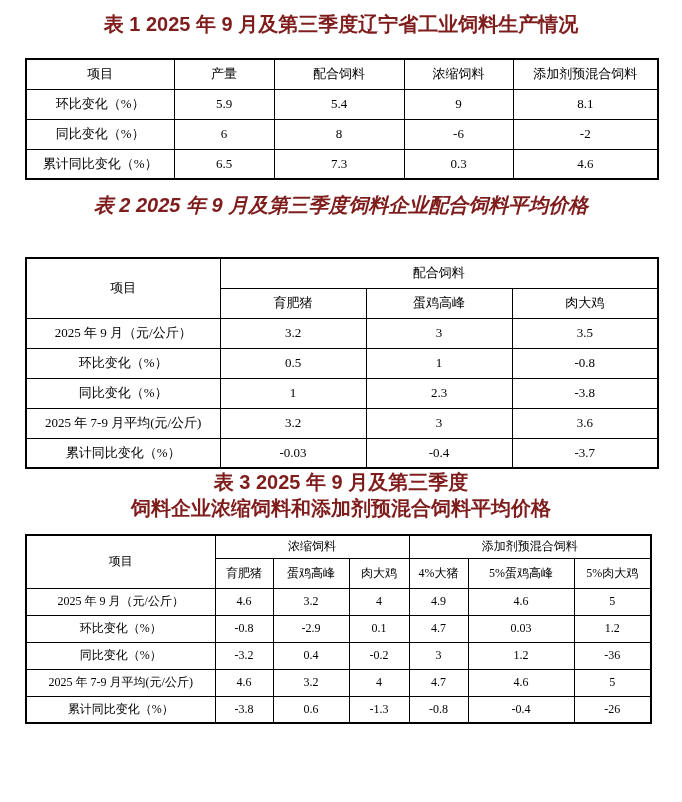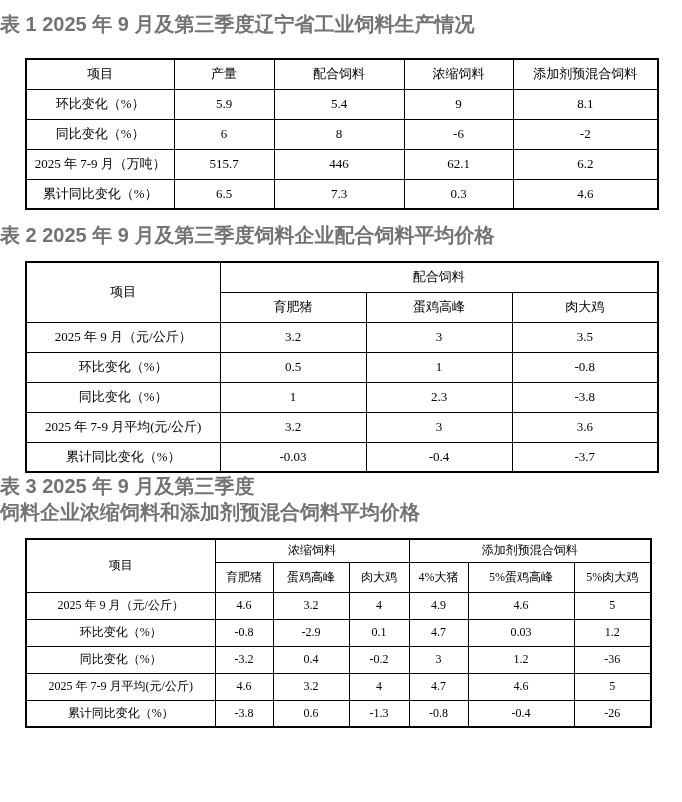--- a/index.html
+++ b/index.html
@@ -2,26 +2,26 @@
 <html><head>
 <meta charset="utf-8">
 <style>
   * { margin:0; padding:0; box-sizing:border-box; }
   html,body { background:#ffffff; }
   body {
     width:682px; height:802px; overflow:hidden;
     color:#000; font-family:"Liberation Serif","DejaVu Serif",serif;
   }
   .tbl-title {
-    text-align:left; font-weight:bold; font-size:20px; line-height:26px;
+    text-align:center; font-weight:bold; font-size:20px; line-height:26px;
     font-family:"Liberation Sans","DejaVu Sans",sans-serif;
-    color:#737373; width:682px;
+    color:#7f1d1d; width:682px;
   }
   #title1 { padding-top:11px; margin-bottom:21px; }
-  #title2 { margin-top:12px; margin-bottom:13px; }
+  #title2 { margin-top:12px; margin-bottom:39px;font-style:italic; }
   #title3a { }
   #title3b { margin-bottom:13px; }
   table {
     border-collapse:collapse; table-layout:fixed;
     margin-left:25px; border:2px solid #000;
   }
   th, td {
     border:1px solid #000; text-align:center; vertical-align:middle;
     font-weight:normal; font-size:13px; padding:0 2px; overflow:hidden;
     font-family:"Liberation Serif","DejaVu Serif",serif;
@@ -65,27 +65,20 @@
         <td>5.4</td>
         <td>9</td>
         <td>8.1</td>
       </tr>
       <tr>
         <td>同比变化（%）</td>
         <td>6</td>
         <td>8</td>
         <td>-6</td>
         <td>-2</td>
-      </tr>
-      <tr>
-        <td>2025 年 7-9 月（万吨）</td>
-        <td>515.7</td>
-        <td>446</td>
-        <td>62.1</td>
-        <td>6.2</td>
       </tr>
       <tr>
         <td>累计同比变化（%）</td>
         <td>6.5</td>
         <td>7.3</td>
         <td>0.3</td>
         <td>4.6</td>
       </tr>
     </tbody>
 </table>

